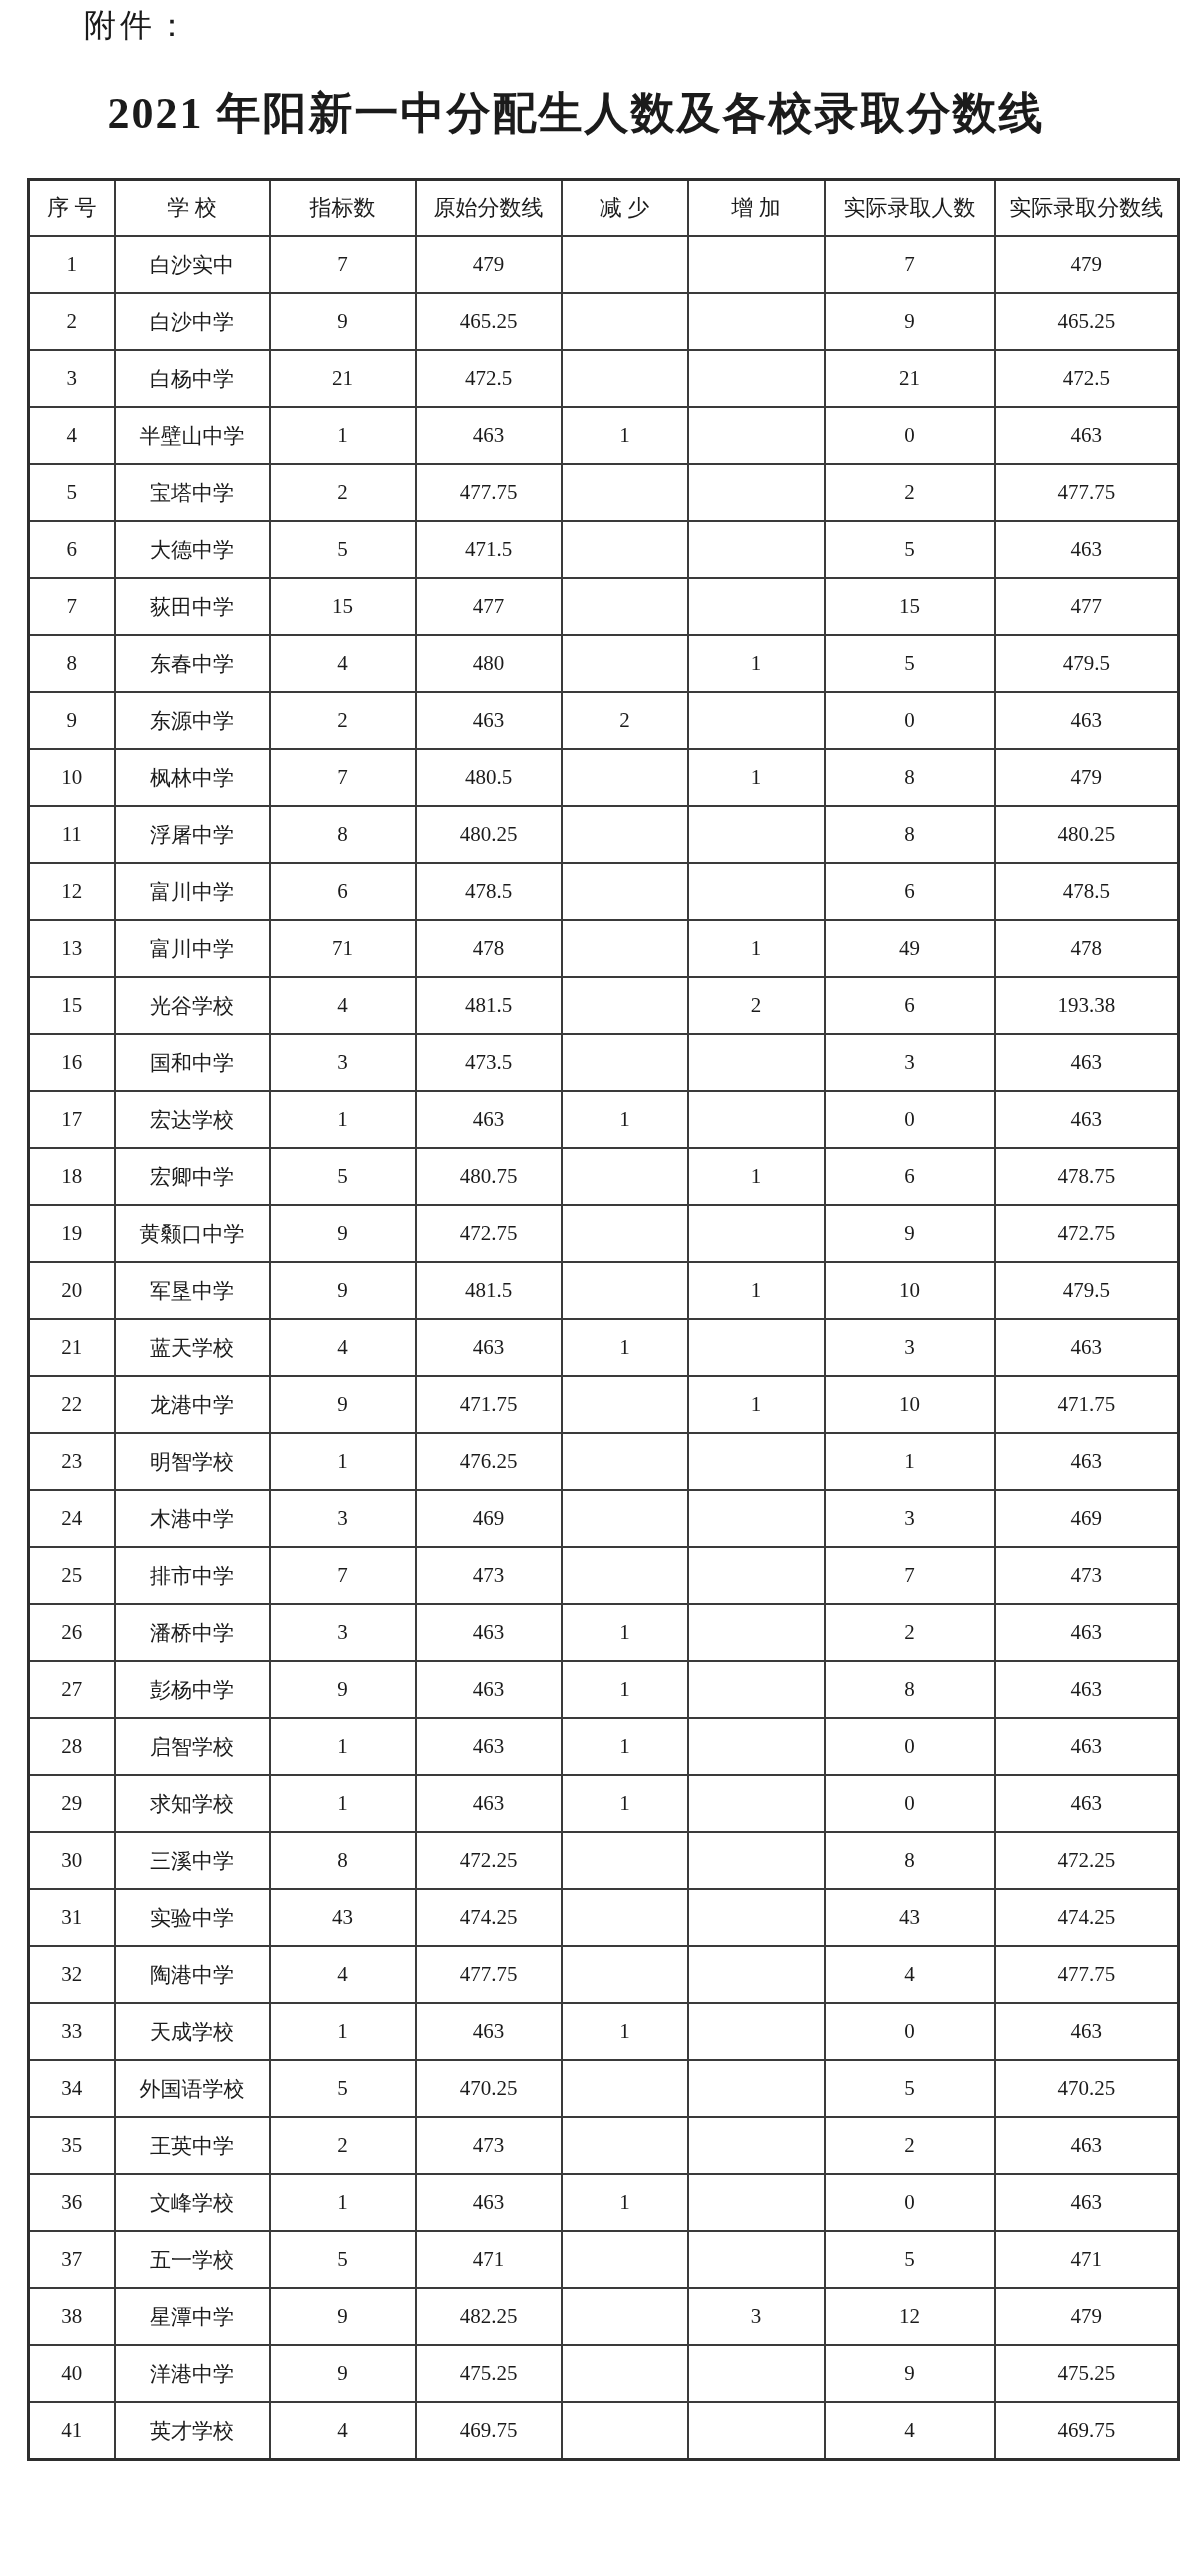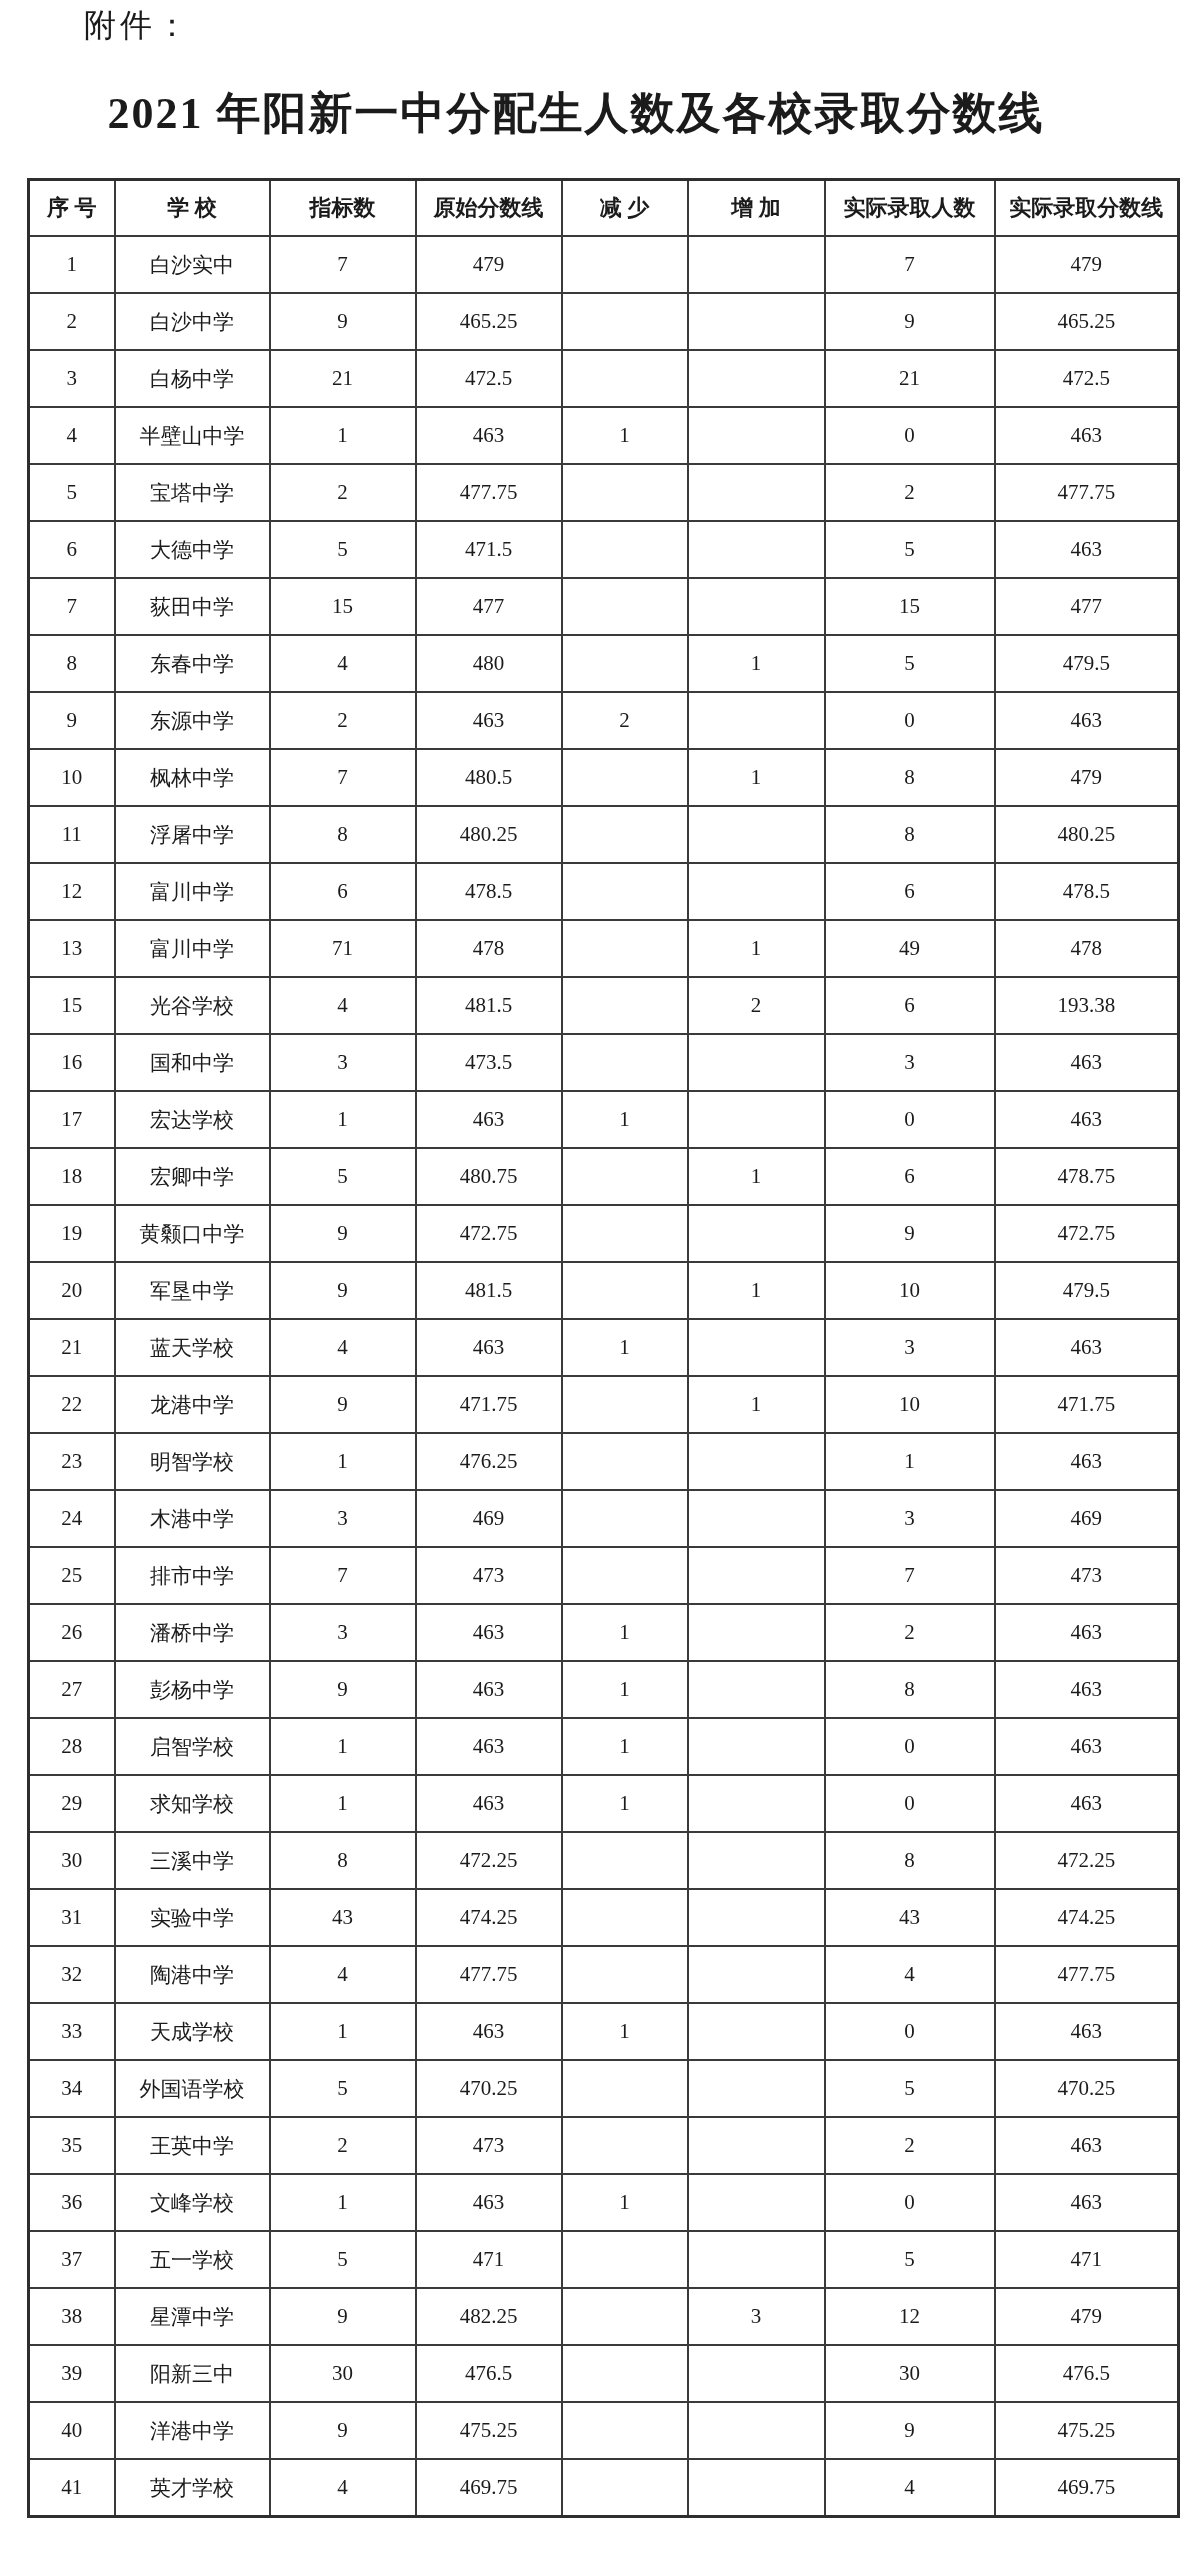--- a/index.html
+++ b/index.html
@@ -45,21 +45,21 @@
     border: 2px solid #3a3a3a;
     text-align: center;
     vertical-align: middle;
     padding: 0;
     overflow: hidden;
     white-space: nowrap;
   }
   .score-table th {
     height: 54px;
     font-size: 22px;
-    font-weight: bold;
+    font-weight: normal;
   }
   .score-table td {
     height: 55px;
     font-size: 21px;
   }
 </style>
 </head>
 <body>
 
 <div class="page">
@@ -455,30 +455,20 @@
           <td>38</td>
           <td>星潭中学</td>
           <td>9</td>
           <td>482.25</td>
           <td></td>
           <td>3</td>
           <td>12</td>
           <td>479</td>
         </tr>
         <tr>
-          <td>39</td>
-          <td>阳新三中</td>
-          <td>30</td>
-          <td>476.5</td>
-          <td></td>
-          <td></td>
-          <td>30</td>
-          <td>476.5</td>
-        </tr>
-        <tr>
           <td>40</td>
           <td>洋港中学</td>
           <td>9</td>
           <td>475.25</td>
           <td></td>
           <td></td>
           <td>9</td>
           <td>475.25</td>
         </tr>
         <tr>

